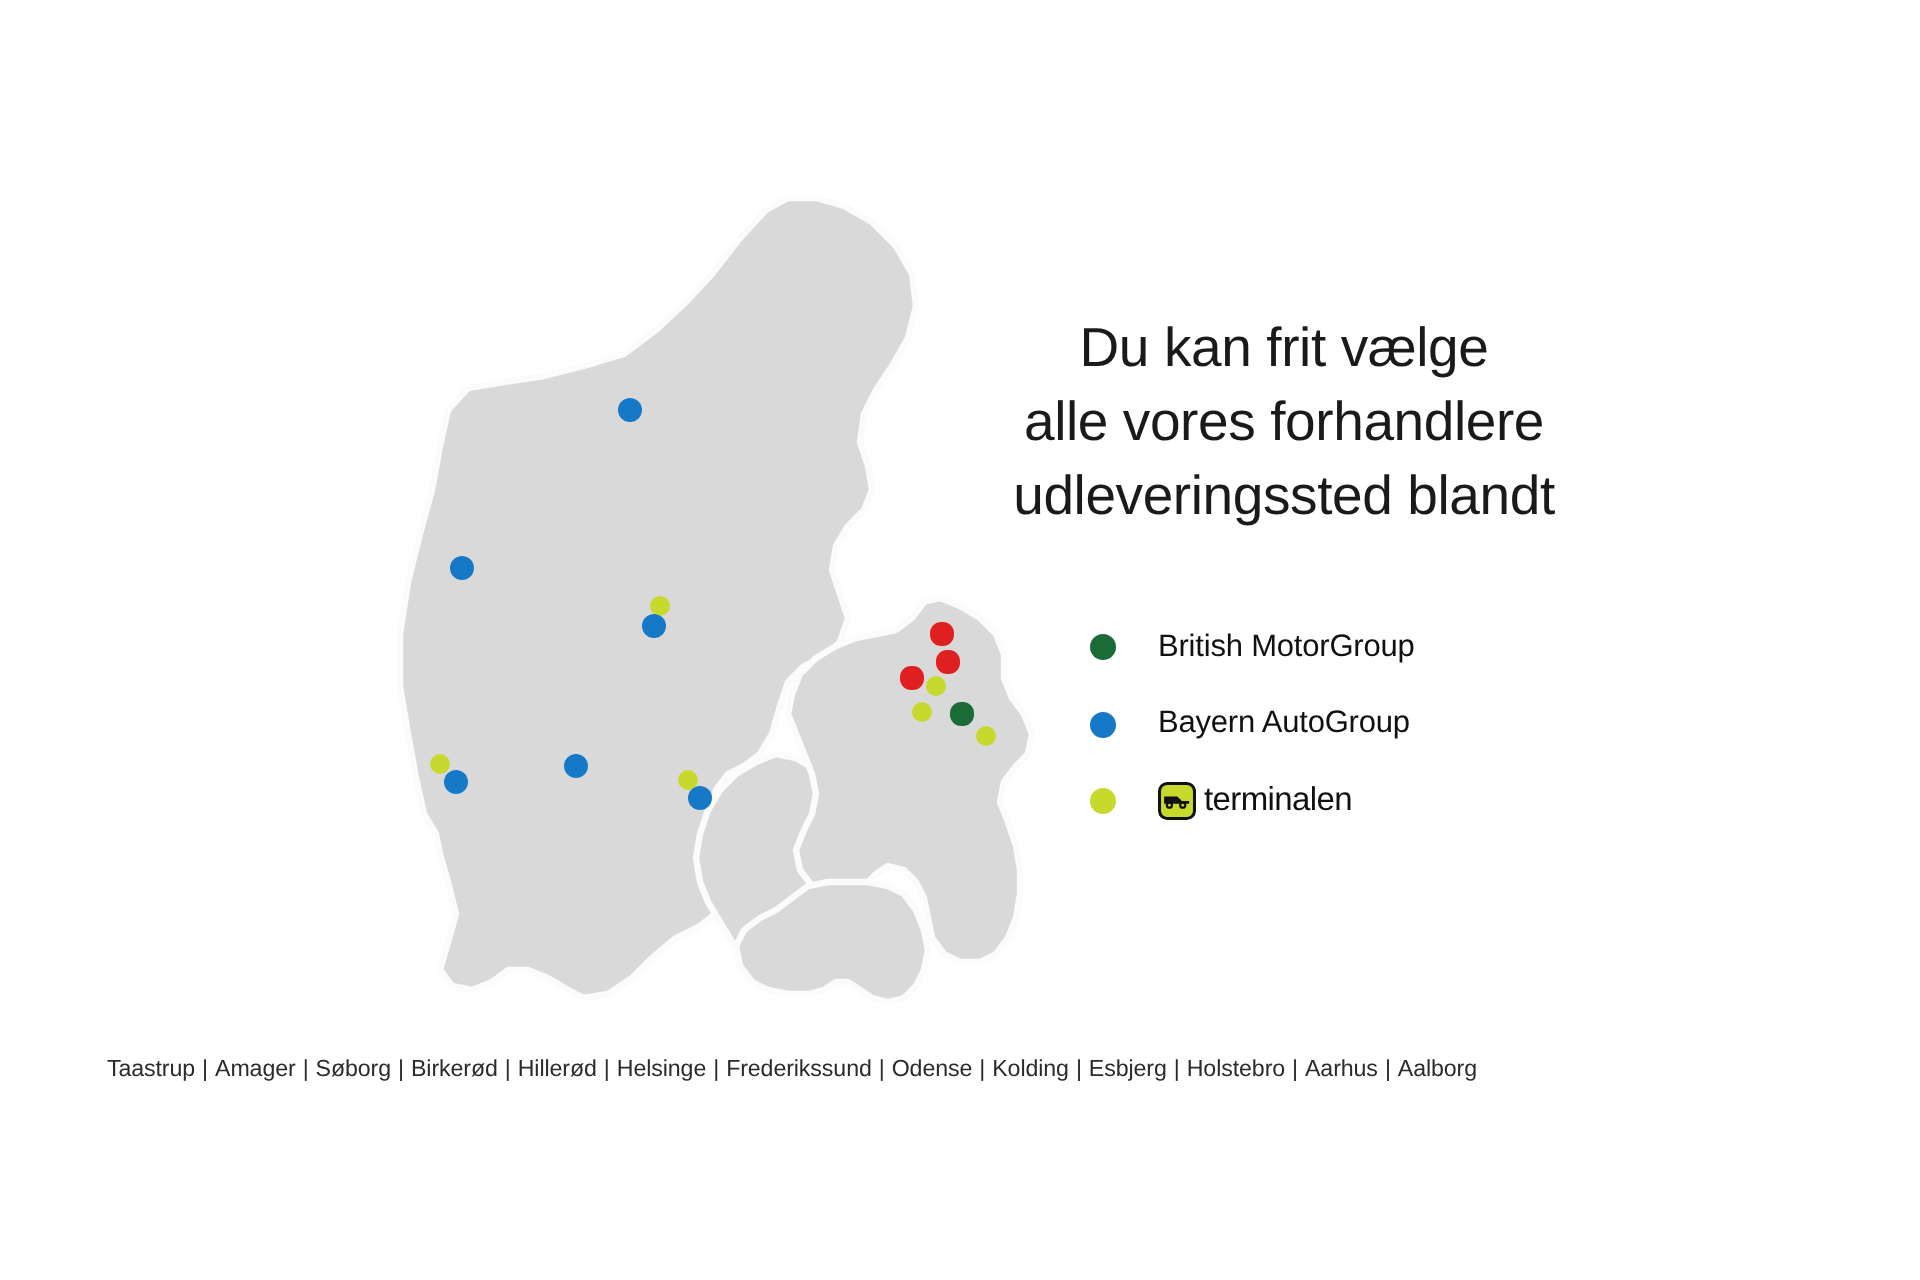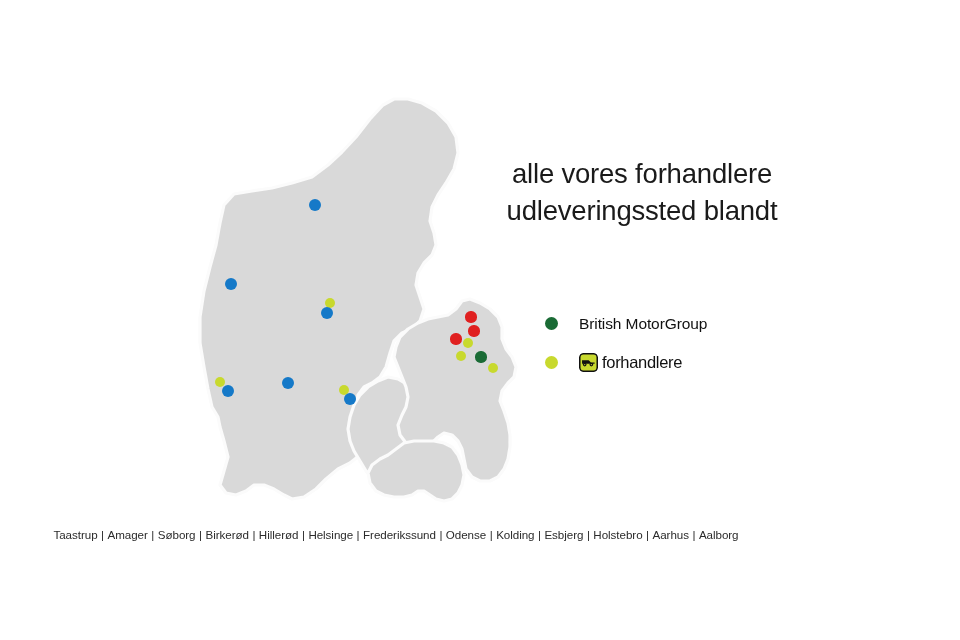--- a/index.html
+++ b/index.html
@@ -347,44 +347,49 @@
         <div class="dot" style="left: 288.4px; top: 230.4px; width: 11.2px; height: 11.2px; background: rgb(224, 32, 32);"></div>
         <div class="dot" style="left: 270.4px; top: 238.4px; width: 11.2px; height: 11.2px; background: rgb(224, 32, 32);"></div>
         <div class="dot" style="left: 282.8px; top: 242.8px; width: 10.4px; height: 10.4px; background: rgb(200, 217, 46);"></div>
         <div class="dot" style="left: 275.8px; top: 255.8px; width: 10.4px; height: 10.4px; background: rgb(200, 217, 46);"></div>
         <div class="dot" style="left: 295.4px; top: 256.4px; width: 11.2px; height: 11.2px; background: rgb(26, 107, 53);"></div>
         <div class="dot" style="left: 307.8px; top: 267.8px; width: 10.4px; height: 10.4px; background: rgb(200, 217, 46);"></div>
       </div>
   </div>
 
   <div id="headline">
+    <span class="hl-line">Du kan frit vælge</span>
     <span class="hl-line">alle vores forhandlere</span>
     <span class="hl-line">udleveringssted blandt</span>
   </div>
 
   <div id="legend">
 
     <div class="legend-row">
       <span class="legend-swatch" style="background:#1a6b35"></span>
       <span class="legend-label">British MotorGroup</span>
     </div>
 
+    <div class="legend-row">
+      <span class="legend-swatch" style="background:#1579c8"></span>
+      <span class="legend-label">Bayern AutoGroup</span>
+    </div>
 
     <div class="legend-row">
       <span class="legend-swatch" style="background:#c8d92e"></span>
       <span class="legend-logo">
         <svg class="terminalen-mark" viewBox="0 0 20 20">
           <rect x="0.8" y="0.8" width="18.4" height="18.4" rx="4" ry="4" fill="#c8d92e" stroke="#111111" stroke-width="1.6"></rect>
           <path d="M3.2 11.4 L3.2 7.6 L10.2 7.6 L12.6 10.0 L16.4 10.0 L16.4 11.4 Z" fill="#111111"></path>
           <circle cx="6.0" cy="12.2" r="1.9" fill="#111111"></circle>
           <circle cx="13.0" cy="12.2" r="1.9" fill="#111111"></circle>
           <circle cx="6.0" cy="12.2" r="0.7" fill="#c8d92e"></circle>
           <circle cx="13.0" cy="12.2" r="0.7" fill="#c8d92e"></circle>
         </svg>
-        <span class="logo-text">forhandlere</span>
+        <span class="logo-text">terminalen</span>
       </span>
     </div>
 
 
   </div>
 
   <div id="city-list"><span class="city">Taastrup</span><span class="sep">|</span><span class="city">Amager</span><span class="sep">|</span><span class="city">Søborg</span><span class="sep">|</span><span class="city">Birkerød</span><span class="sep">|</span><span class="city">Hillerød</span><span class="sep">|</span><span class="city">Helsinge</span><span class="sep">|</span><span class="city">Frederikssund</span><span class="sep">|</span><span class="city">Odense</span><span class="sep">|</span><span class="city">Kolding</span><span class="sep">|</span><span class="city">Esbjerg</span><span class="sep">|</span><span class="city">Holstebro</span><span class="sep">|</span><span class="city">Aarhus</span><span class="sep">|</span><span class="city">Aalborg</span></div>
 
 </div>
 

